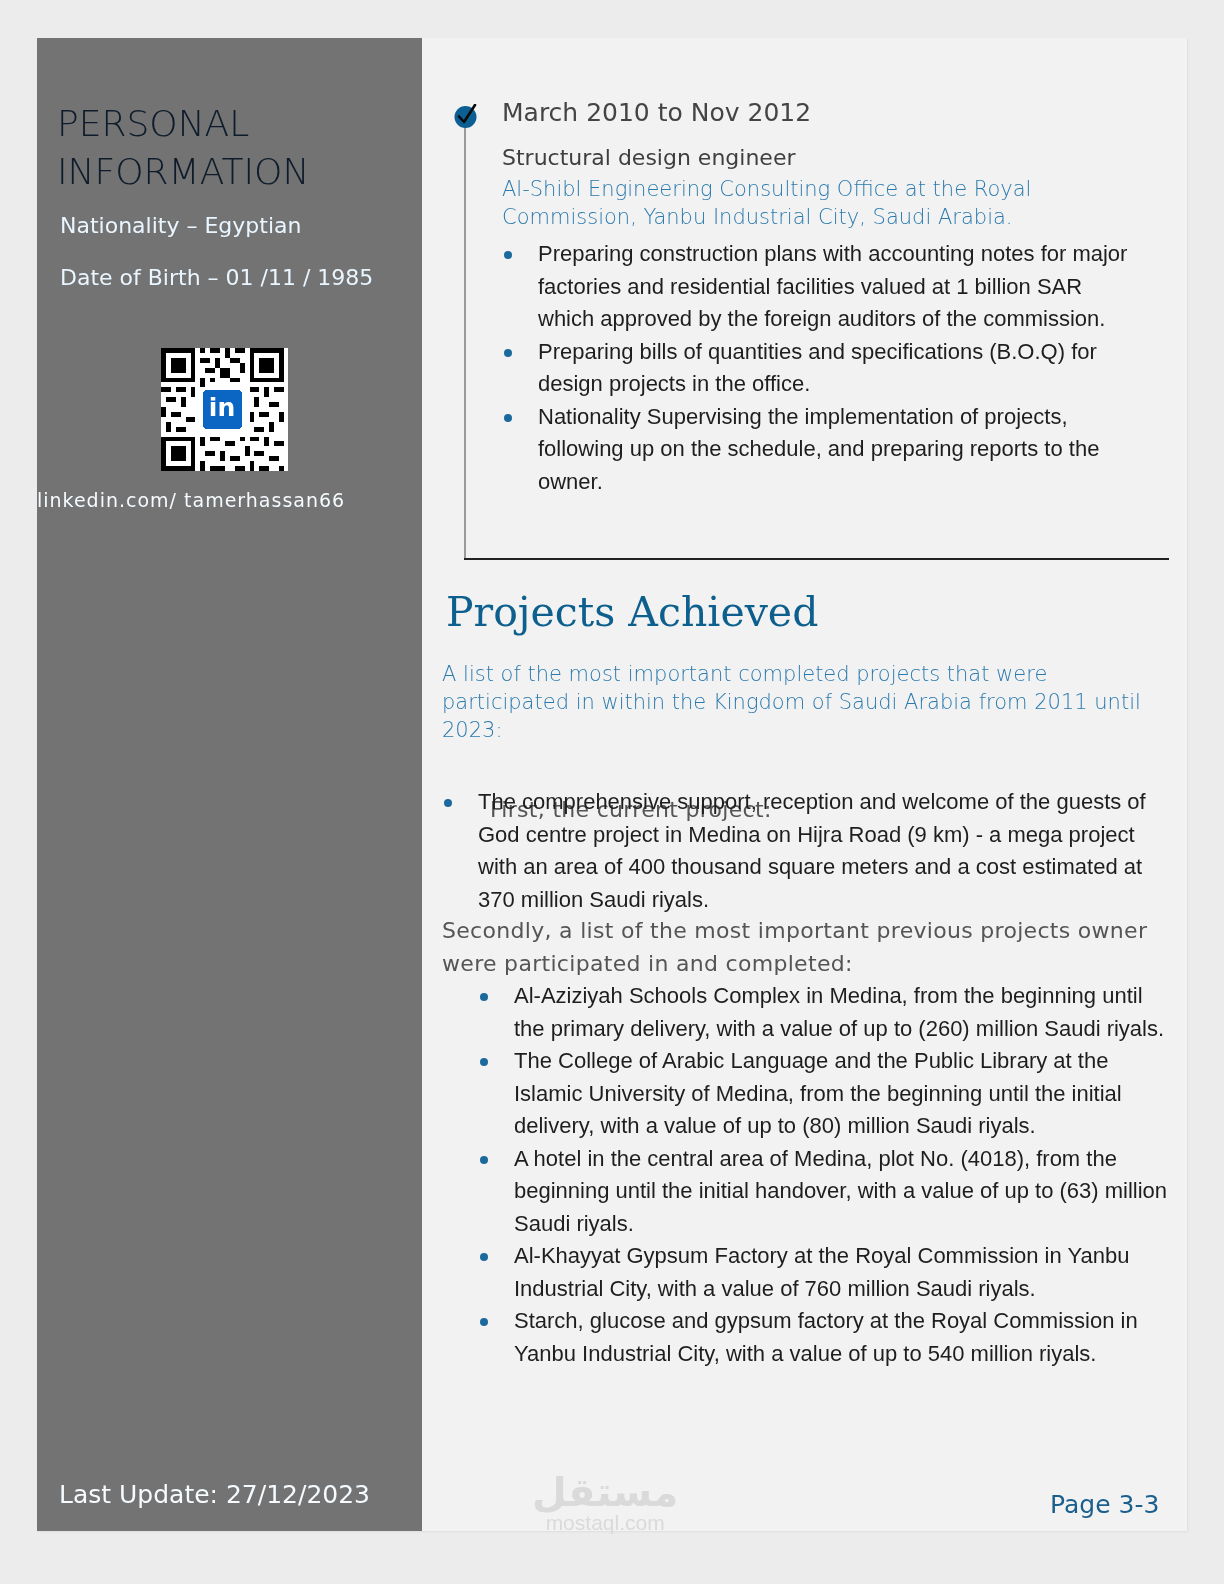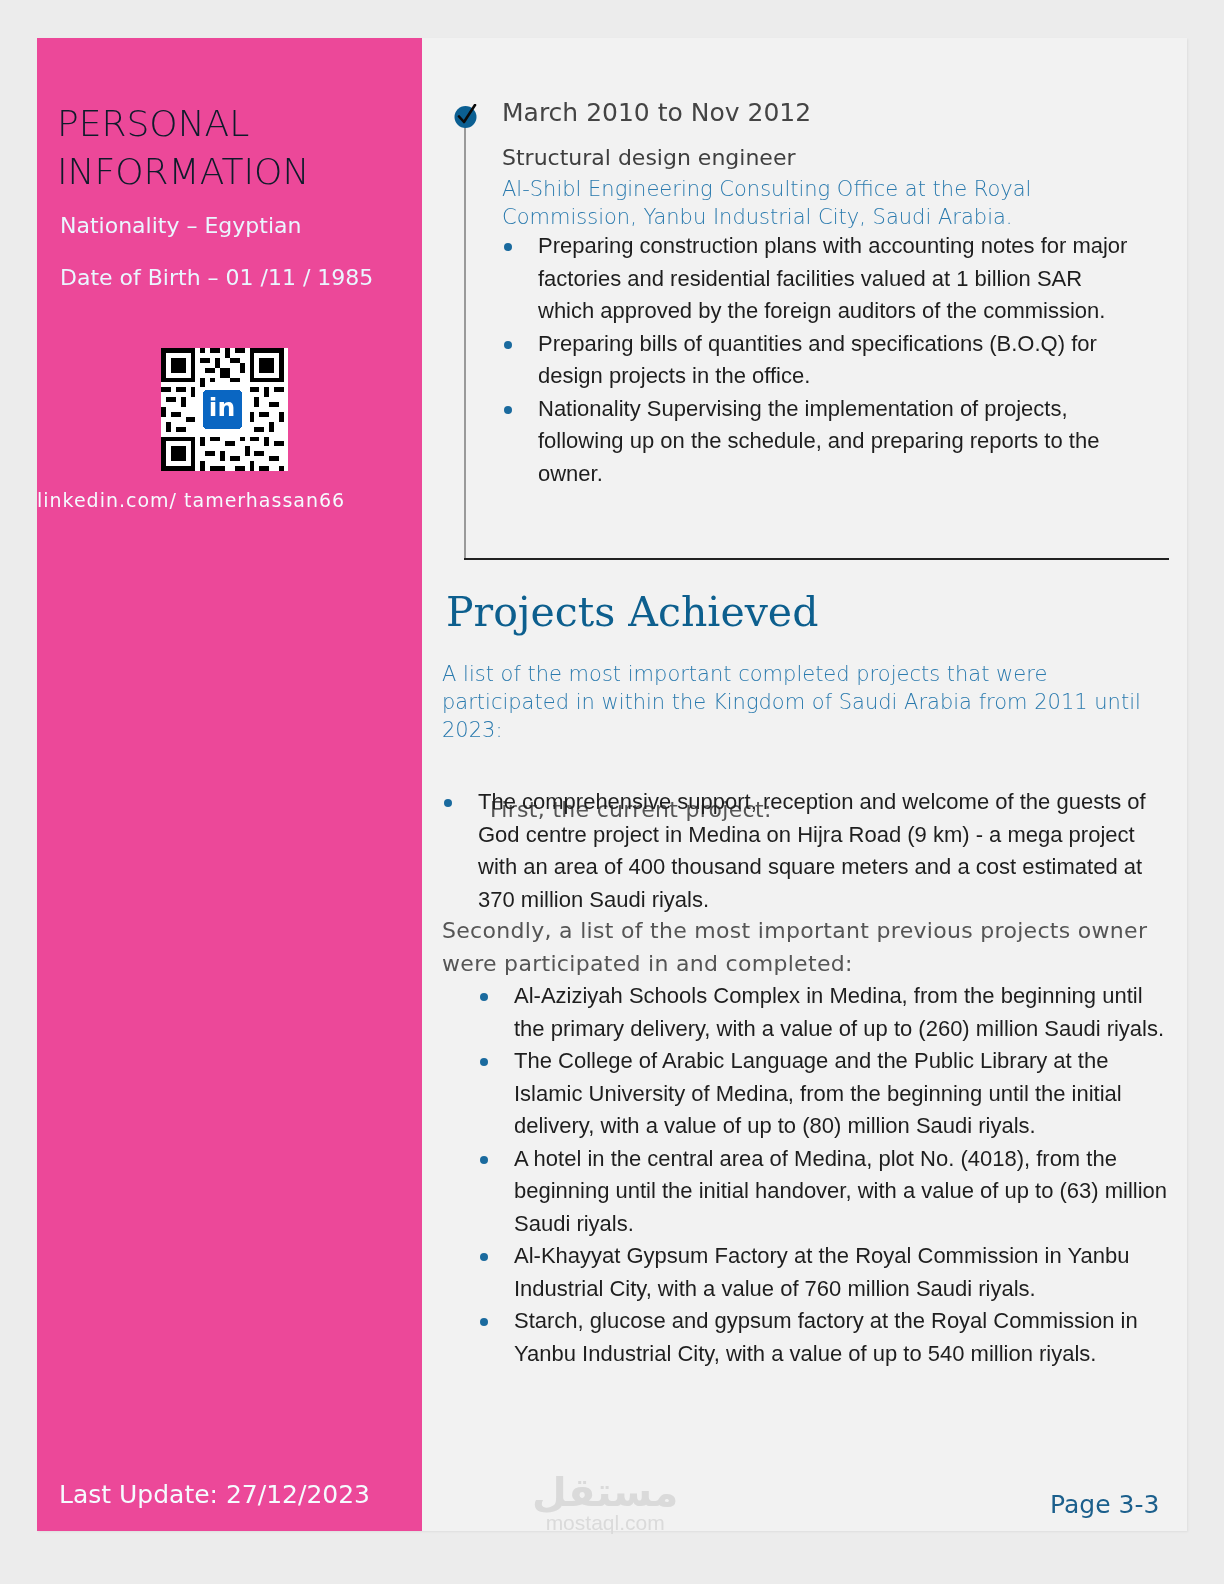--- a/index.html
+++ b/index.html
@@ -12,21 +12,21 @@
   }
   .page {
     position: absolute; left: 37px; top: 38px;
     width: 1150px; height: 1493px;
     background: #f2f2f2;
     box-shadow: 1px 1px 2px rgba(0,0,0,0.06);
   }
   .sidebar {
     position: absolute; left: 37px; top: 38px;
     width: 385px; height: 1493px;
-    background: #ec4899;
+    background: #737373;
   }
   .side-title {
     position: absolute; left: 20px; top: 62px;
     font-family: "DejaVu Sans", sans-serif;
     font-weight: 200;
     font-size: 36px; line-height: 48px;
     color: #0d1b2a; letter-spacing: 0px;
     text-transform: uppercase;
     -webkit-text-stroke: 0px;
   }
@@ -81,21 +81,21 @@
   ul.bul { list-style: none; margin: 0; padding: 0; position: absolute; }
   ul.bul li {
     position: relative; padding-left: 36px;
     font-family: "Liberation Sans", sans-serif;
     font-size: 22px; line-height: 32.5px; color: #1e1e1e;
   }
   ul.bul li::before {
     content: ""; position: absolute; left: 2px; top: 13px;
     width: 8px; height: 8px; border-radius: 50%; background: #1a6a9e;
   }
-  .job-bullets { left: 502px; top: 230px; width: 640px; }
+  .job-bullets { left: 502px; top: 238px; width: 640px; }
   .proj-heading {
     position: absolute; left: 446px; top: 588px;
     font-family: "DejaVu Serif", serif;
     font-size: 41px; color: #0d5f8e;
   }
   .proj-intro {
     position: absolute; left: 442px; top: 660px; width: 720px;
     font-family: "DejaVu Sans", sans-serif; font-weight: 300;
     font-size: 21px; line-height: 28px; color: #2a7aae;
   }

